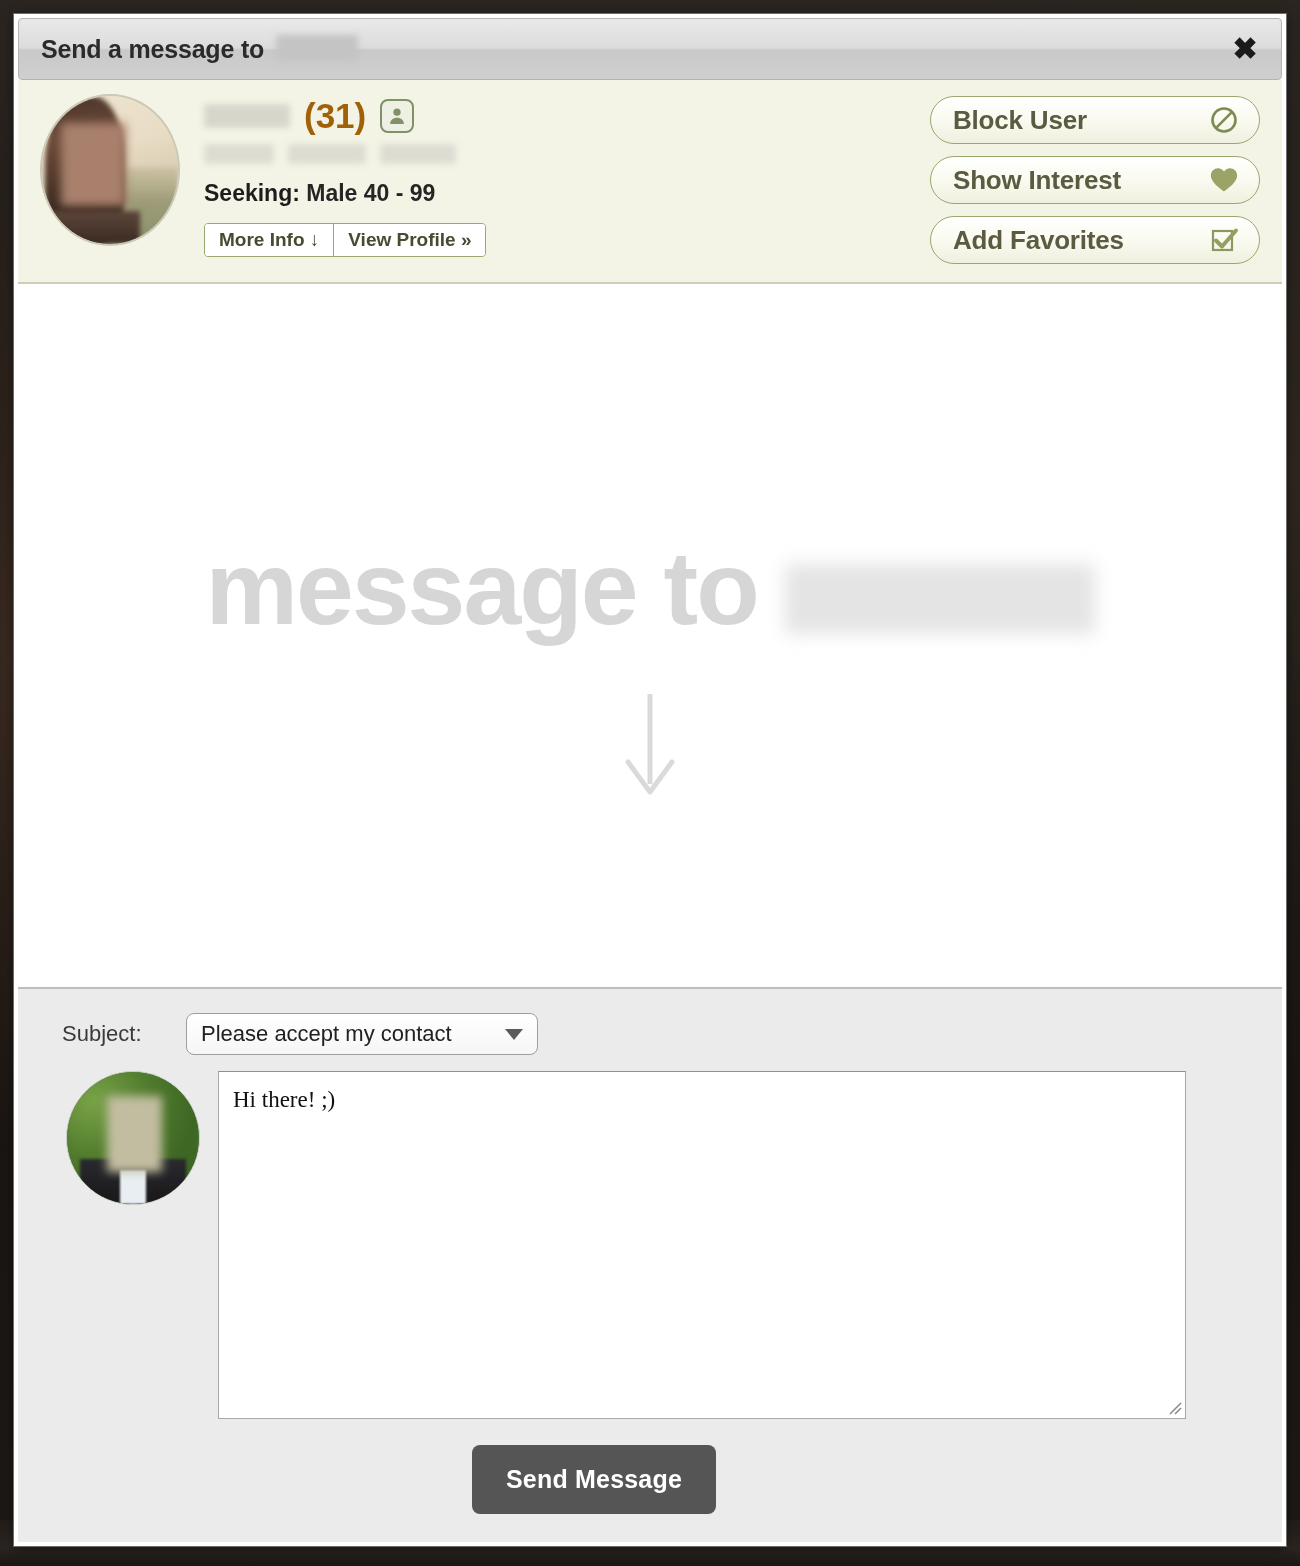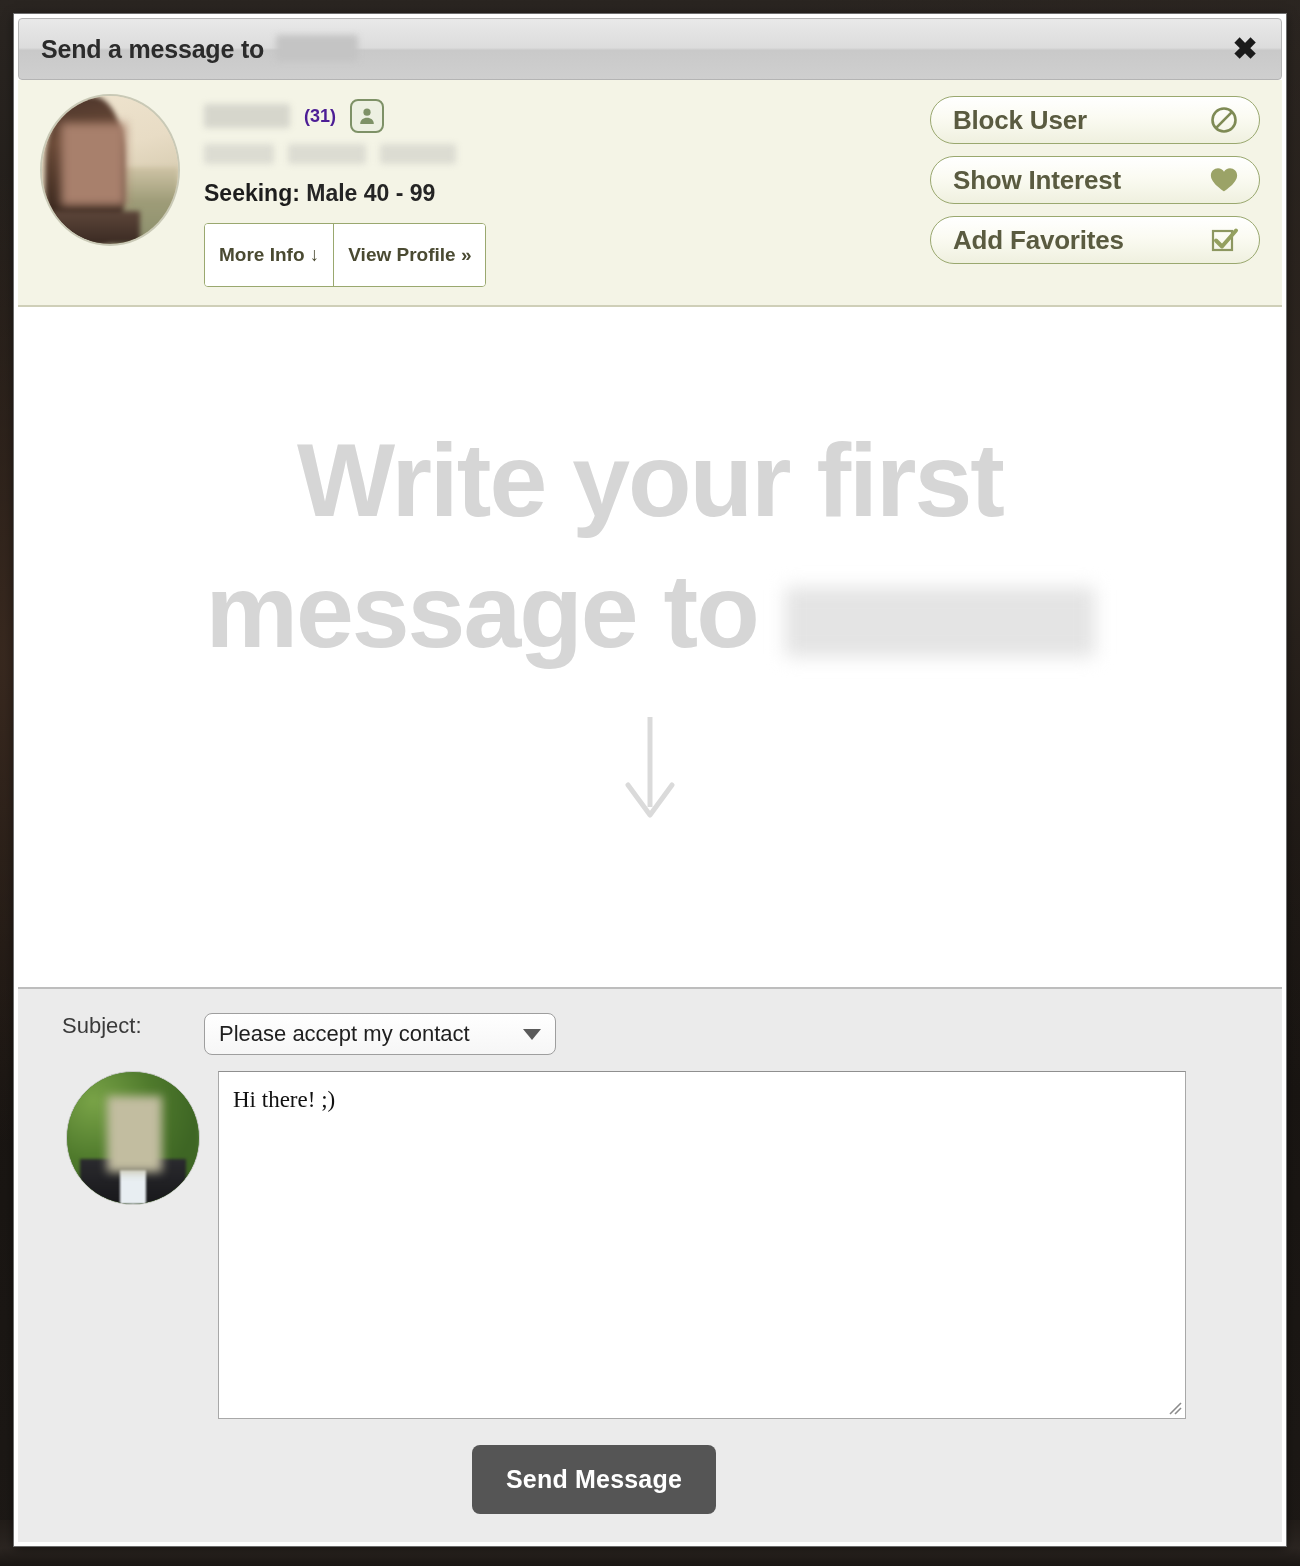--- a/index.html
+++ b/index.html
@@ -151,23 +151,23 @@
     padding-top: 4px;
   }
   .name-row {
     display: flex;
     align-items: center;
     gap: 14px;
     height: 36px;
   }
   .redact-name { width: 86px; height: 24px; background: #d6d6cc; }
   .age {
-    font-size: 18px;
-    font-weight: bold;
-    color: #4c1d95;
+    font-size: 35px;
+    font-weight: bold;
+    color: #a16207;
   }
   .badge-icon {
     width: 34px; height: 34px;
     border: 2px solid #7e9167;
     border-radius: 8px;
     background: #edf0e2;
     display: flex; align-items: center; justify-content: center;
   }
   .sub-row {
     display: flex;
@@ -190,21 +190,21 @@
   .linkpair {
     margin-top: 16px;
     display: inline-flex;
     border: 1px solid #9aa86f;
     border-radius: 4px;
     overflow: hidden;
     background: #ffffff;
   }
   .linkpair a {
     display: block;
-    padding: 20px 14px;
+    padding: 5px 14px;
     font-size: 19px;
     font-weight: bold;
     color: #4a4a32;
     text-decoration: none;
     cursor: pointer;
     background: #ffffff;
   }
   .linkpair a + a { border-left: 1px solid #9aa86f; }
 
   .actions {
@@ -274,21 +274,22 @@
 
   
   .compose {
     flex: 0 0 auto;
     background: #ebebeb;
     border-top: 2px solid #bdbdbd;
     padding: 24px 96px 28px 44px;
   }
   .subject-row {
     display: flex;
-    gap: 22px;
+    align-items: center;
+    gap: 4px;
     margin-bottom: 16px;
   }
   .subject-label {
     font-size: 22px;
     color: #3a3a3a;
     width: 120px;
   }
   .subject-select {
     position: relative;
     width: 352px;
@@ -483,21 +484,21 @@
               <rect x="4" y="6" width="19" height="19" fill="none" stroke="#8d9760" stroke-width="2.2"></rect>
               <path d="M7 15.5 L13 21.5 L27 5.5" fill="none" stroke="#94a05f" stroke-width="4" stroke-linecap="round" stroke-linejoin="round"></path>
             </svg>
           </span>
         </div>
       </div>
     </div>
 
     <div class="watermark-area">
       <div class="wm-text">
-        <span>Write your first</span><br>
+        <br>
         <span>message to</span>
         <span class="wm-redact"></span>
       </div>
       <div class="wm-arrow">
         <svg width="60" height="108" viewBox="0 0 60 108" aria-hidden="true">
           <line x1="30" y1="4" x2="30" y2="94" stroke="#d4d4d4" stroke-width="5"></line>
           <path d="M8 72 L30 102 L52 72" fill="none" stroke="#d4d4d4" stroke-width="5" stroke-linejoin="round" stroke-linecap="round"></path>
         </svg>
       </div>
     </div>

